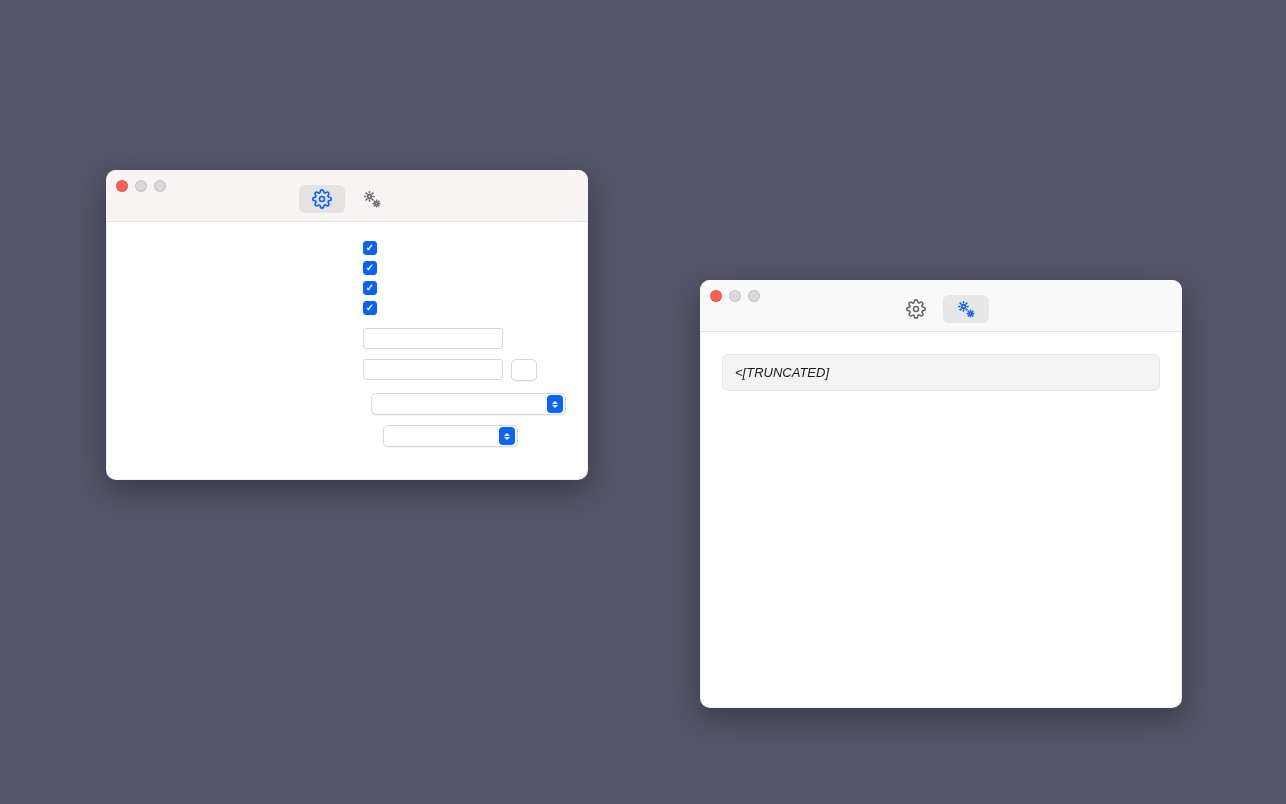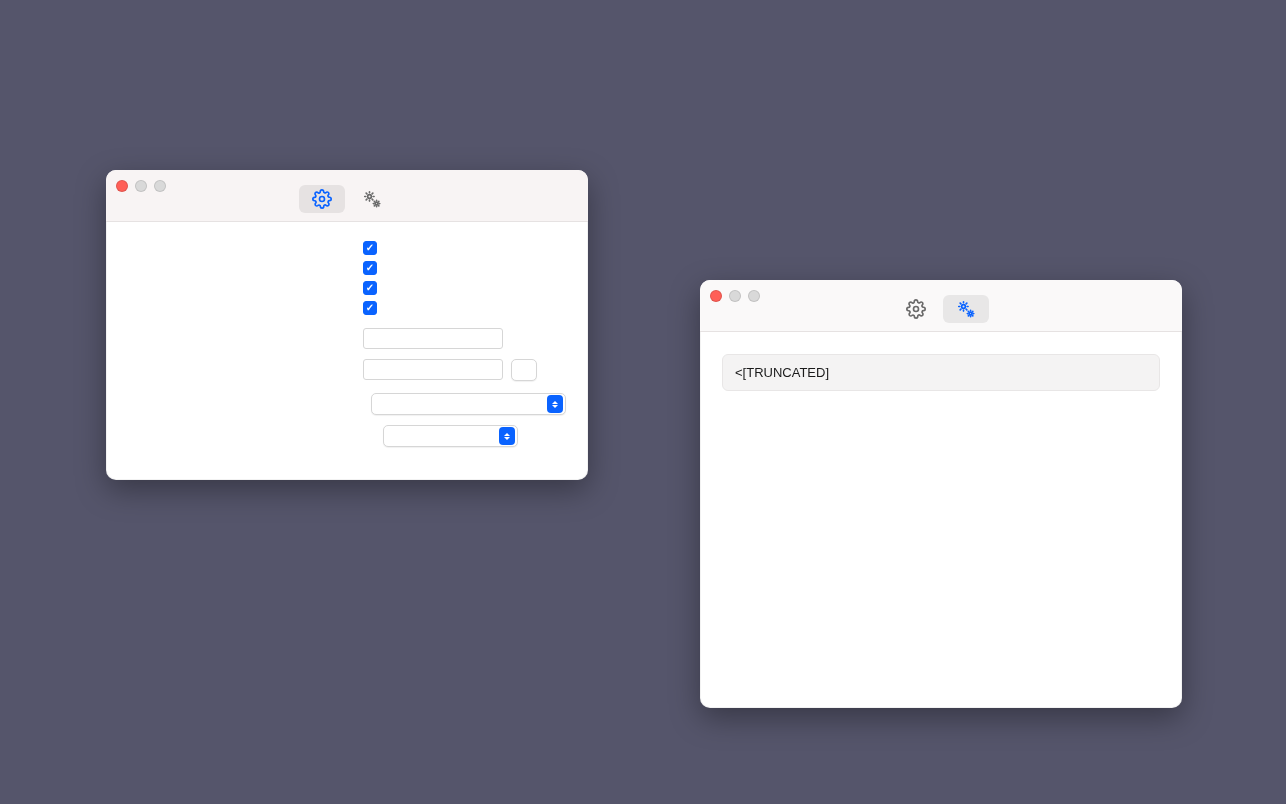--- a/index.html
+++ b/index.html
@@ -106,21 +106,21 @@
   }
   .mac-popup .pknob::before{ content:""; border-left:3px solid transparent; border-right:3px solid transparent; border-bottom:3px solid #fff; margin-bottom:1px;}
   .mac-popup .pknob::after { content:""; border-left:3px solid transparent; border-right:3px solid transparent; border-top:3px solid #fff;}
   .popup-wide { width:195px; }
   .popup-med  { width:135px; }
 
   
   .group-label { font-size:11px; color:#7a7a7a; margin: 6px 0 4px 6px;}
   .group-box {
     background:#f4f3f3; border:1px solid #e8e6e6; border-radius:6px;
-    padding:10px 12px; margin-bottom:10px;
+    padding:10px 12px; margin-bottom:10px;font-style:italic;
   }
 </style>
 </head>
 <body>
 
 <div class="caption" id="caption-right"></div>
 
 <div class="window win-general">
   <div class="traffic">
     <span class="dot red"></span>

